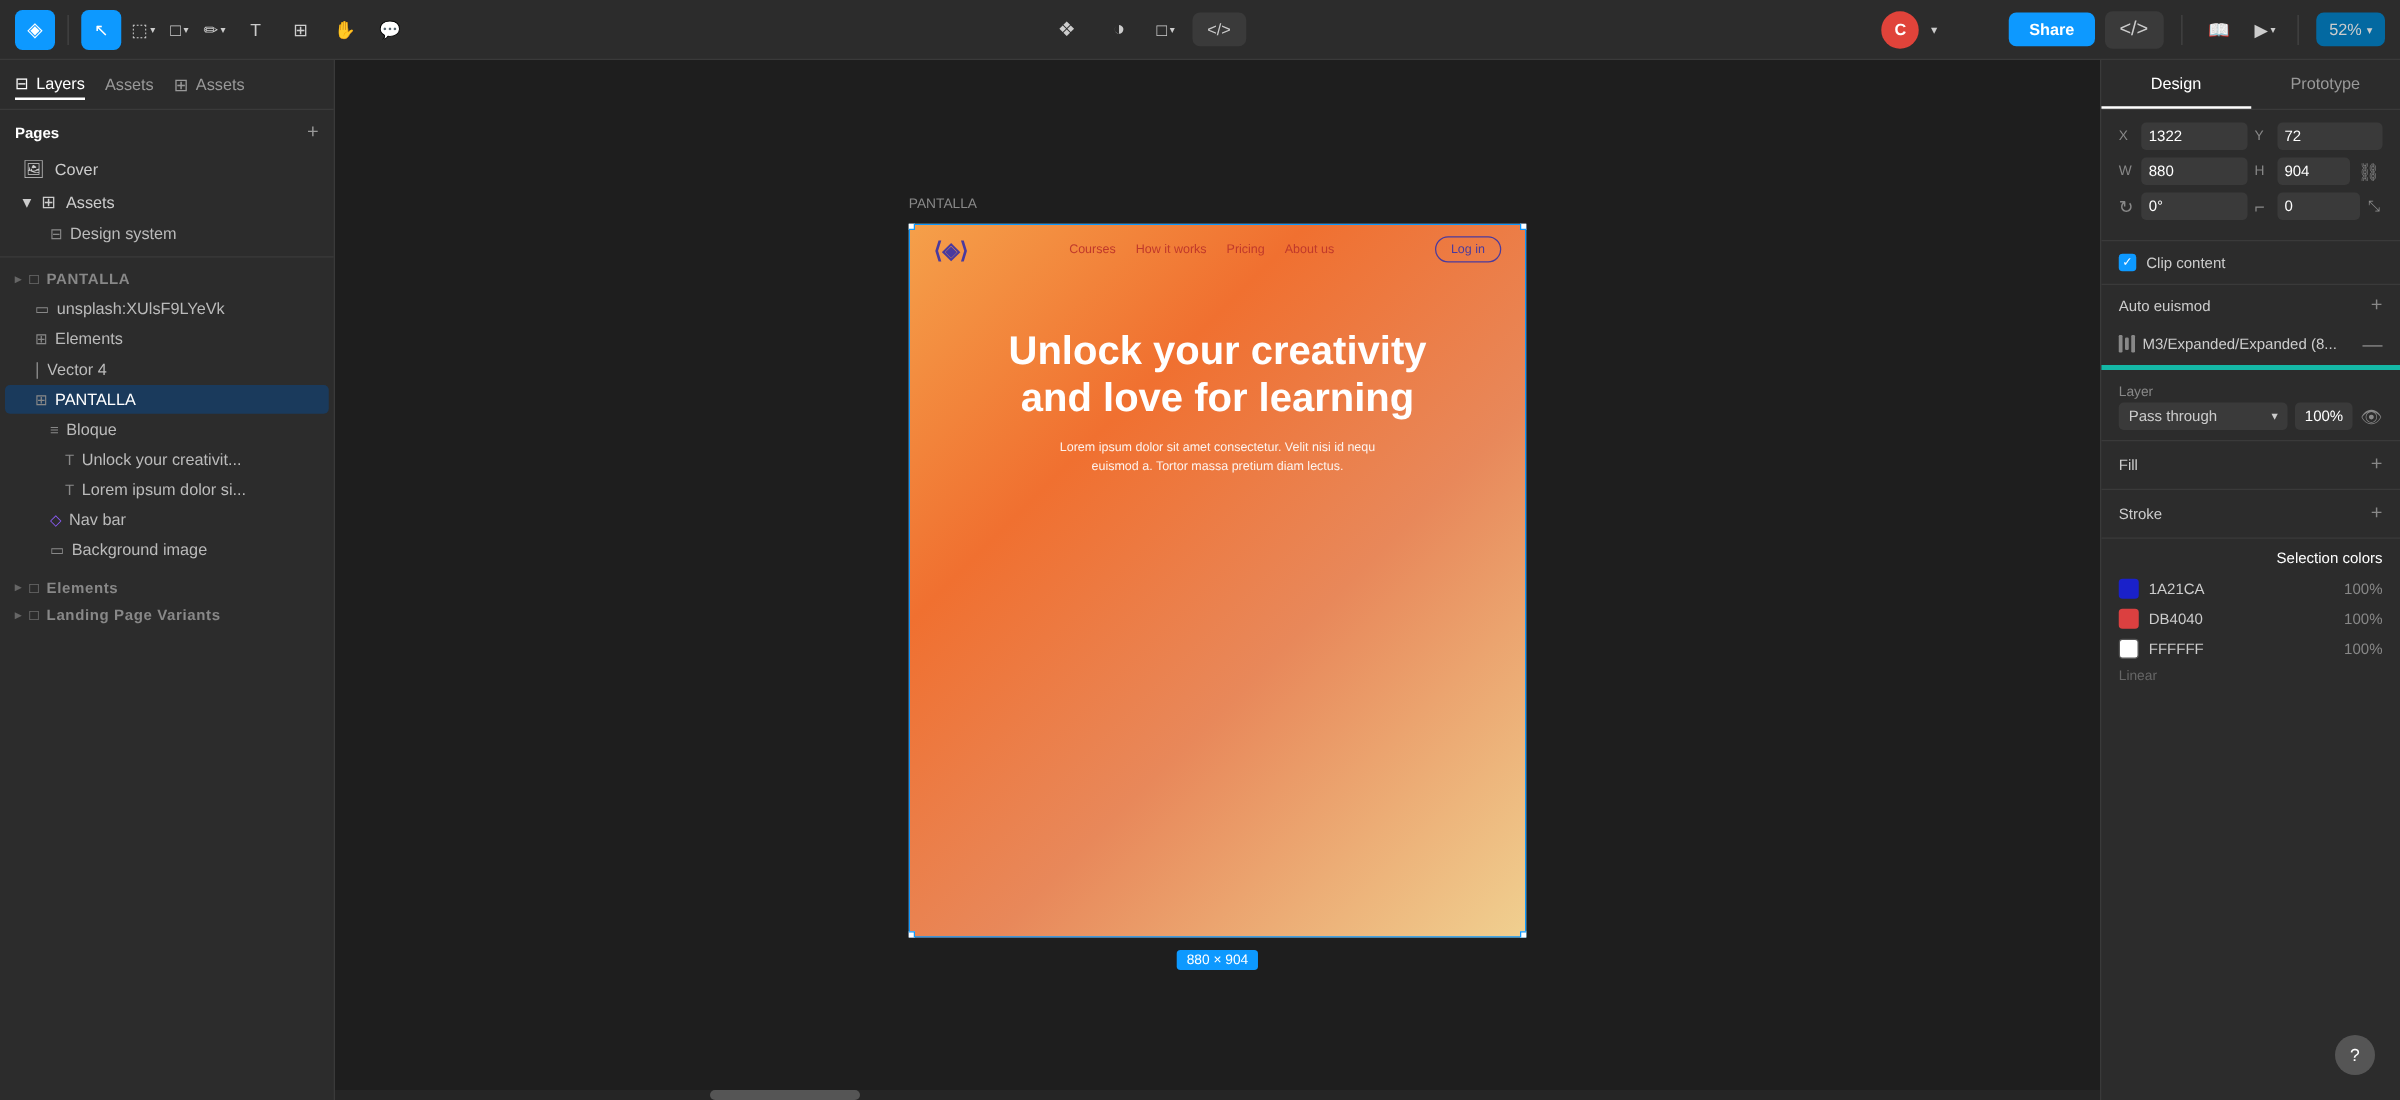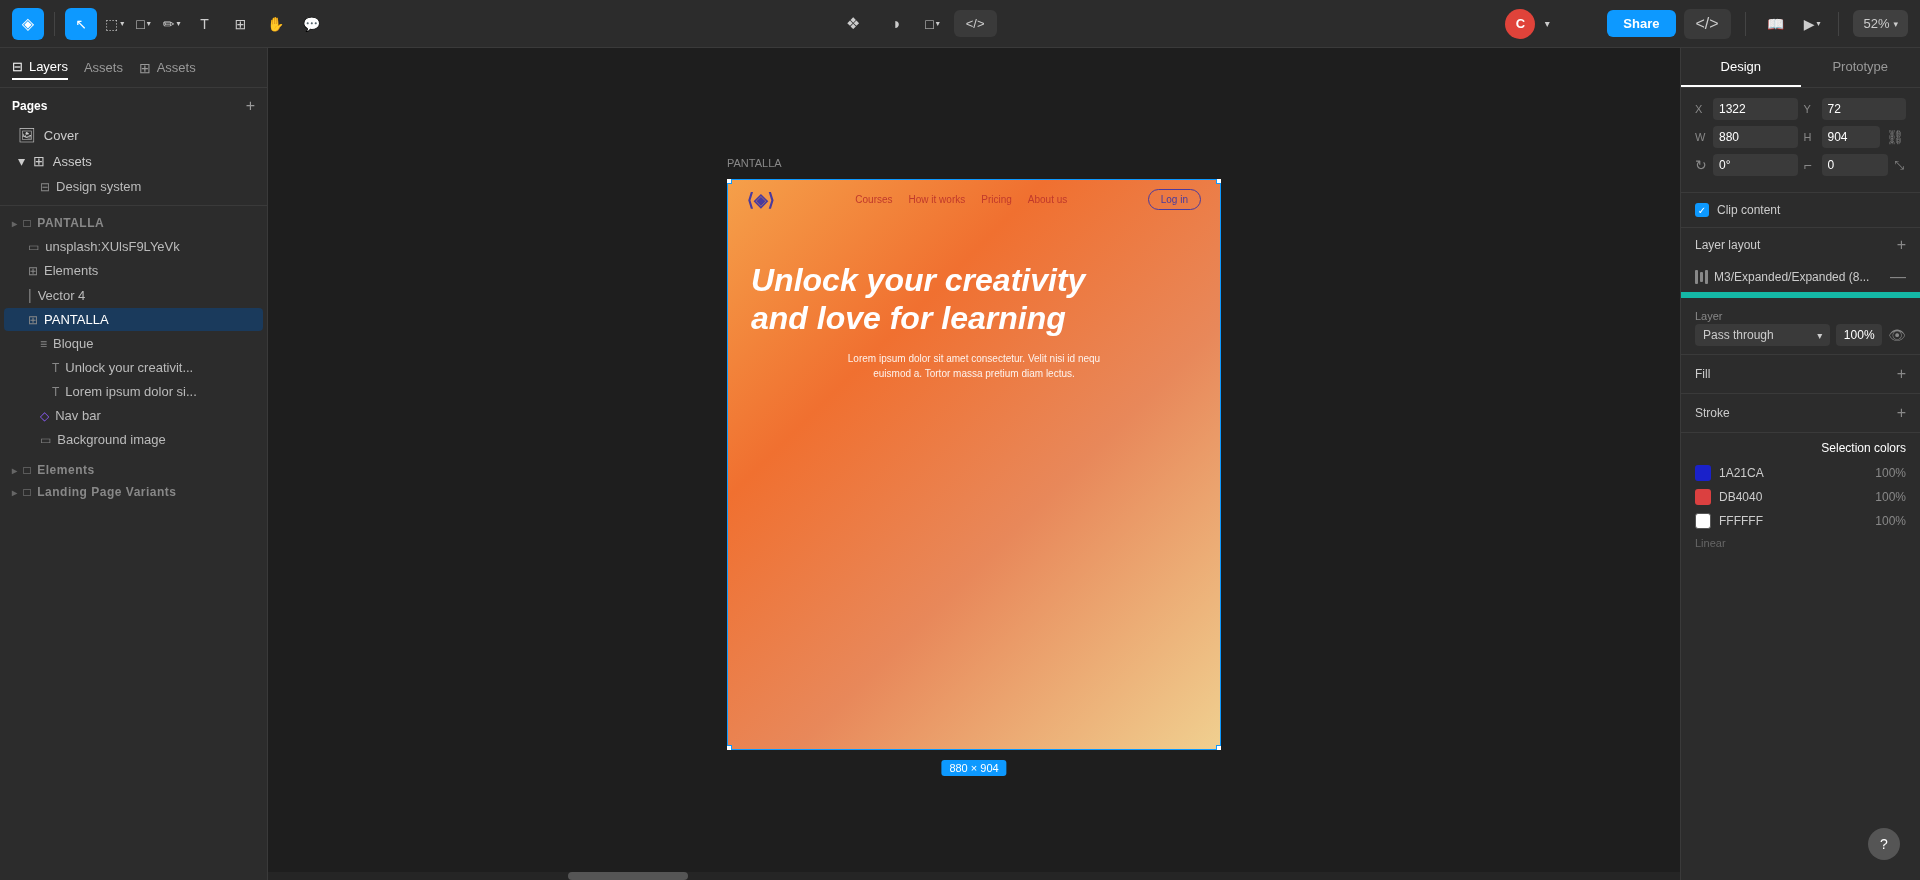--- a/index.html
+++ b/index.html
@@ -100,21 +100,21 @@
       border: none;
       border-radius: 6px;
       padding: 6px 12px;
       font-size: 13px;
       cursor: pointer;
       display: flex;
       align-items: center;
       gap: 4px;
     }
     .zoom-btn {
-      background: #404040;
+      background: #0369a1;
       color: #ccc;
       border: none;
       border-radius: 6px;
       padding: 6px 10px;
       font-size: 13px;
       cursor: pointer;
       display: flex;
       align-items: center;
       gap: 4px;
     }
@@ -417,24 +417,24 @@
     .section-add {
       background: none;
       border: none;
       color: #888;
       cursor: pointer;
       font-size: 16px;
     }
 
     .layout-indicator {
       display: flex;
-      align-items: center;
+      align-items: flex-start;
       gap: 6px;
       padding: 6px 14px;
-      border-bottom: 6px solid #14b8a6;
+      border-bottom: 4px solid #14b8a6;
     }
     .layout-icon {
       display: flex;
       gap: 2px;
       align-items: center;
     }
     .layout-bar {
       width: 3px;
       background: #888;
       border-radius: 1px;
@@ -694,21 +694,21 @@
             <div class="nav-links">
               <span>Courses</span>
               <span>How it works</span>
               <span>Pricing</span>
               <span>About us</span>
             </div>
             <div class="nav-login">Log in</div>
           </div>
 
           <div class="hero-content">
-            <div class="hero-title" style="text-align:left;font-style:italic;">
+            <div class="hero-title" style="text-align:center;">
               Unlock your creativity<br>and love for learning
             </div>
             <div class="hero-subtitle">
               Lorem ipsum dolor sit amet consectetur. Velit nisi id nequ<br>euismod a. Tortor massa pretium diam lectus.
             </div>
           </div>
         </div>
 
         <div class="frame-size-label">880 × 904</div>
       </div>
@@ -763,21 +763,21 @@
     <div class="prop-section">
       <div class="clip-row">
         <div class="checkbox">
           <span class="checkbox-check">✓</span>
         </div>
         <span class="clip-label">Clip content</span>
       </div>
     </div>
 
     <div class="section-header">
-      <span class="section-title">Layer layout</span>
+      <span class="section-title">Auto euismod</span>
       <button class="section-add">+</button>
     </div>
 
     <div class="layout-indicator">
       <div class="layout-icon">
         <div class="layout-bar" style="height:14px;"></div>
         <div class="layout-bar" style="height:10px;"></div>
         <div class="layout-bar" style="height:14px;"></div>
       </div>
       <span class="layout-name">M3/Expanded/Expanded (8...</span>

